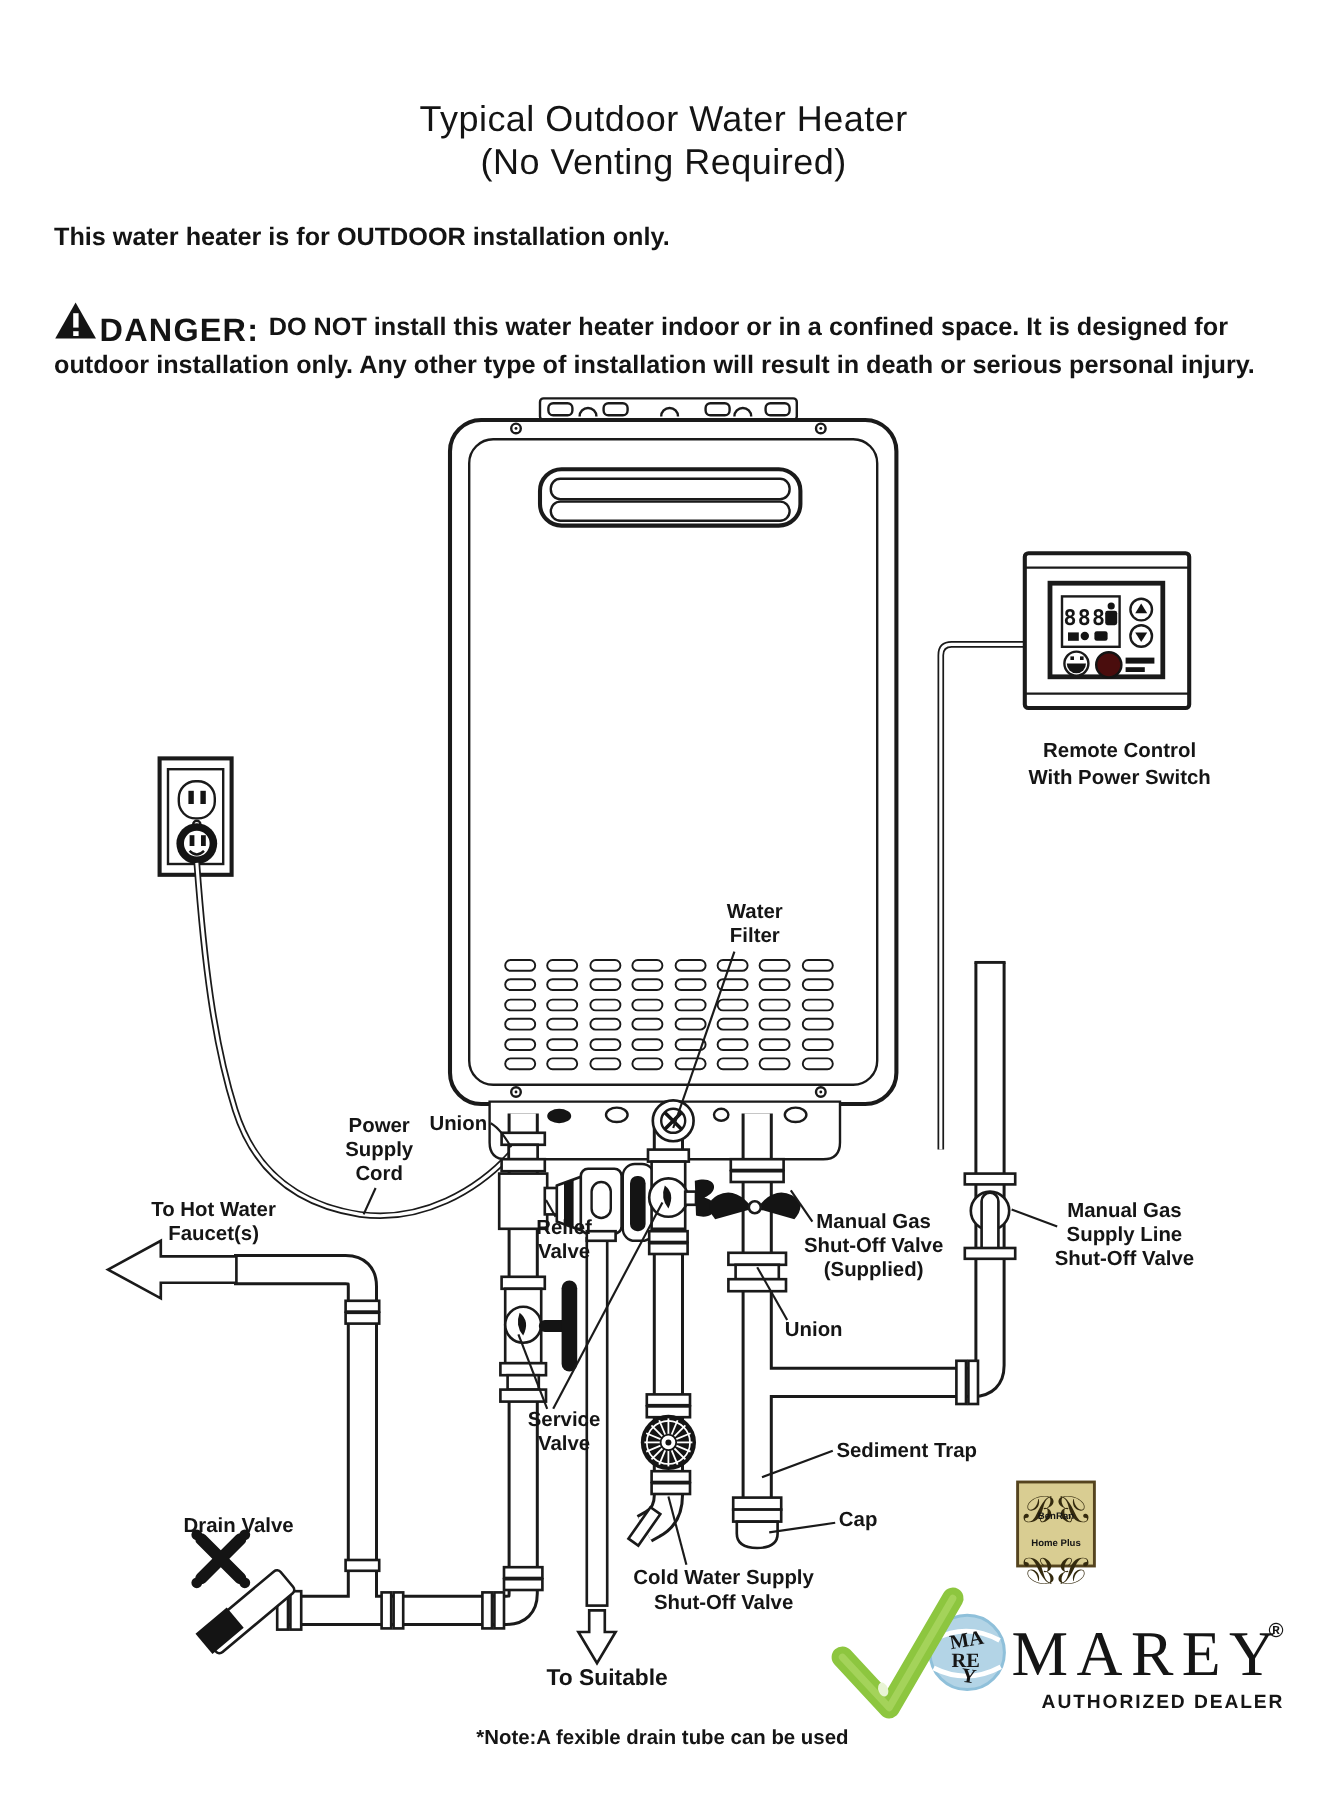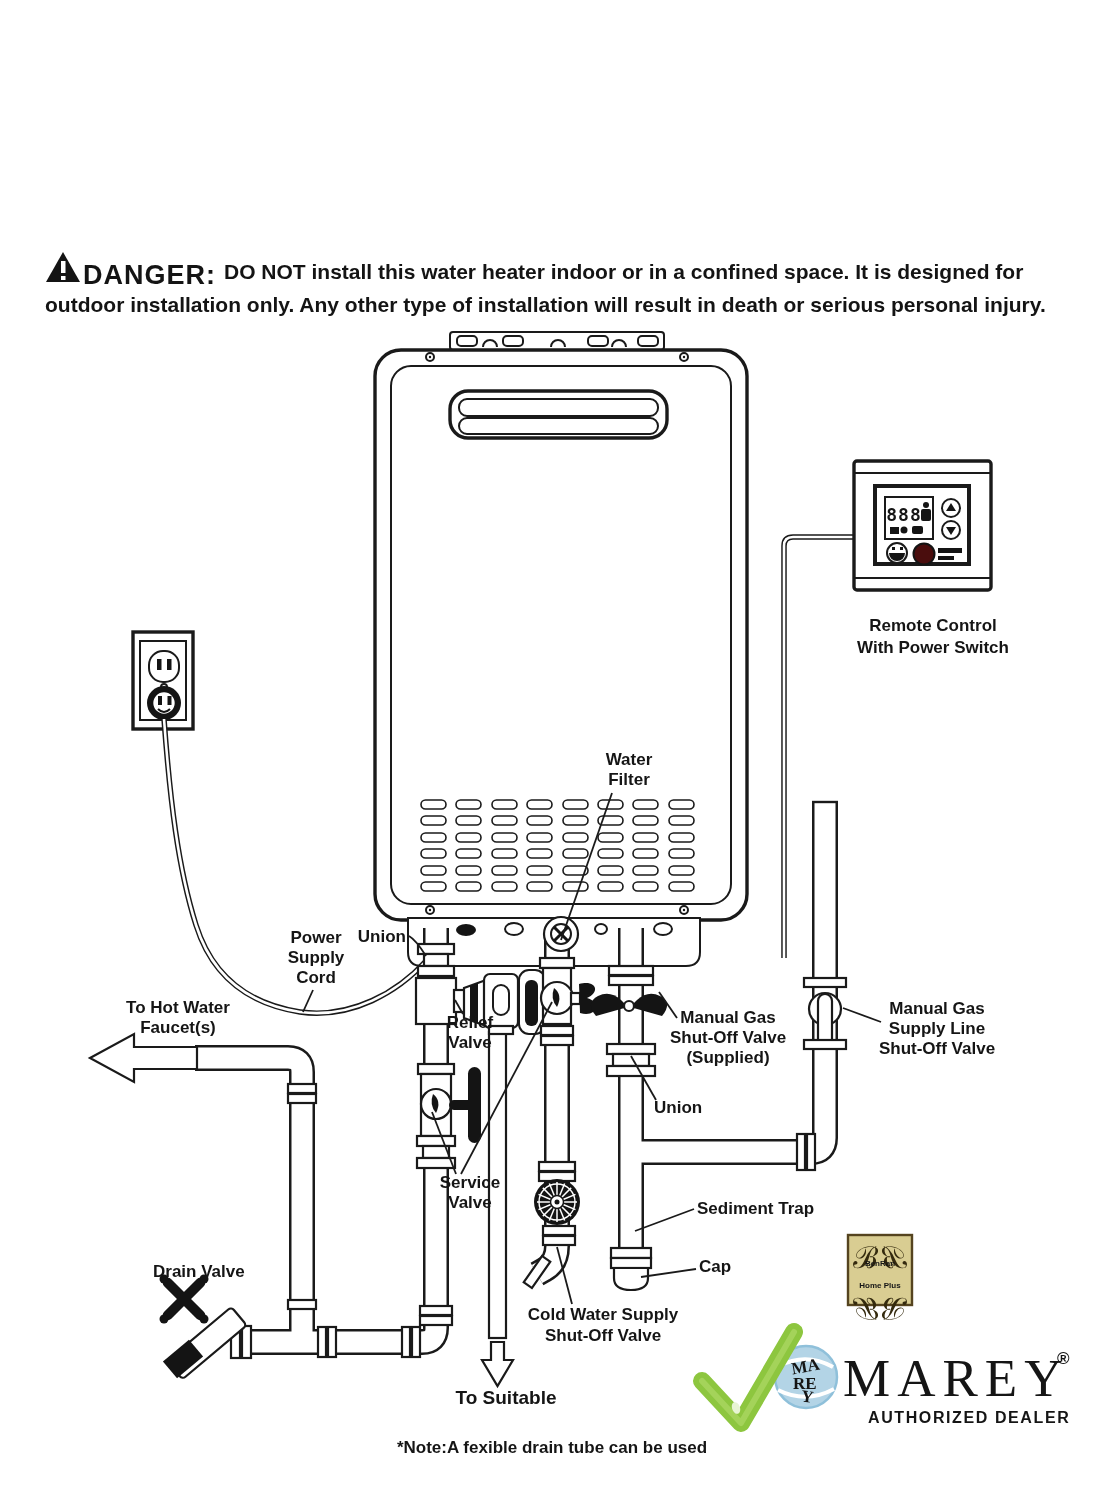--- a/index.html
+++ b/index.html
@@ -428,21 +428,26 @@
         <path d="M702,1381 L741,1423 L794,1332" fill="none" stroke="#8dc63f" stroke-width="18" stroke-linecap="round" stroke-linejoin="round"></path>
         <path d="M702,1381 L741,1423 L794,1332" fill="none" stroke="#a8d55f" stroke-width="6" stroke-linecap="round" stroke-linejoin="round" opacity="0.85"></path>
         <ellipse cx="736" cy="1408" rx="4" ry="6" fill="#e8f4d4" transform="rotate(-20 736 1408)"></ellipse>
       </g>
       <text class="brandName" x="843" y="1396" fill="#1f2c52">MAREY</text>
       <text x="1057" y="1364" font-size="14" fill="#1f2c52">®</text>
       <text class="brandTag" x="868" y="1423" fill="#4aa2bc">AUTHORIZED DEALER</text>
     </g>
   </svg>
 
-
+  <div class="title">
+    <div>Typical Outdoor Water Heater</div>
+    <div>(No Venting Required)</div>
+  </div>
+
+  <div class="intro">This water heater is for OUTDOOR installation only.</div>
 
   <p class="danger">
     <svg class="dicon" width="36" height="32" viewBox="0 0 36 32">
       <polygon points="18,1 35,31 1,31" fill="#141414"></polygon>
       <rect x="16" y="10" width="4.5" height="12" fill="#ffffff"></rect>
       <rect x="16" y="25" width="4.5" height="4" fill="#ffffff"></rect>
     </svg><span class="dword">DANGER:</span><span>DO NOT install this water heater indoor or in a confined space. It is designed for outdoor installation only. Any other type of installation will result in death or serious personal injury.</span>
   </p>
 
 </div>

